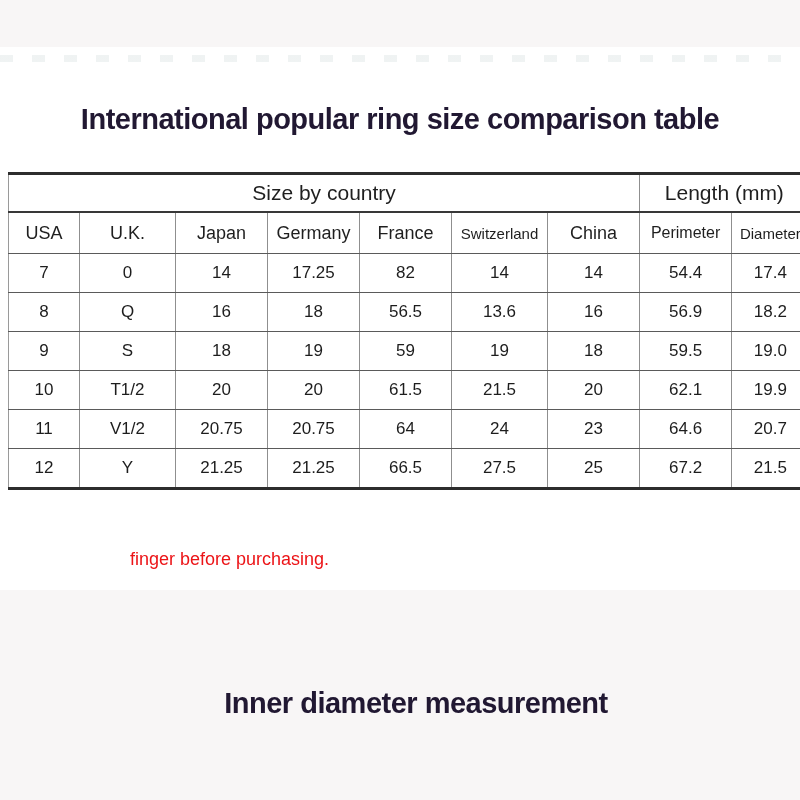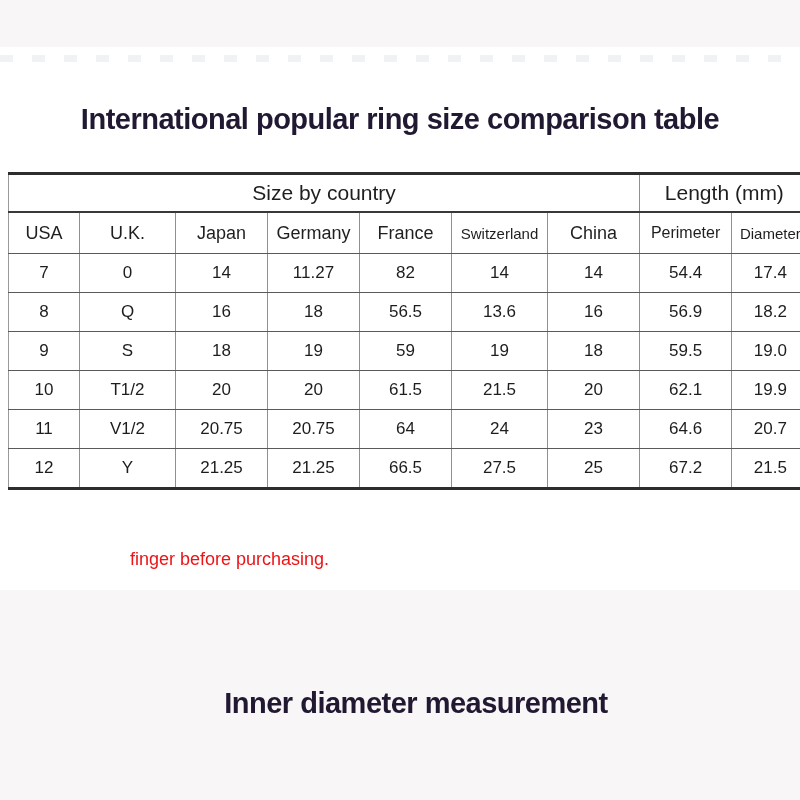--- a/index.html
+++ b/index.html
@@ -125,21 +125,21 @@
         <th class="col-th col-6">China</th>
         <th class="col-th col-7">Perimeter</th>
         <th class="col-th col-8">Diameter</th>
       </tr>
   </thead>
   <tbody id="table-body">
       <tr>
         <td>7</td>
         <td>0</td>
         <td>14</td>
-        <td>11.27</td>
+        <td>17.25</td>
         <td>82</td>
         <td>14</td>
         <td>14</td>
         <td>54.4</td>
         <td>17.4</td>
       </tr>
       <tr>
         <td>8</td>
         <td>Q</td>
         <td>16</td>

